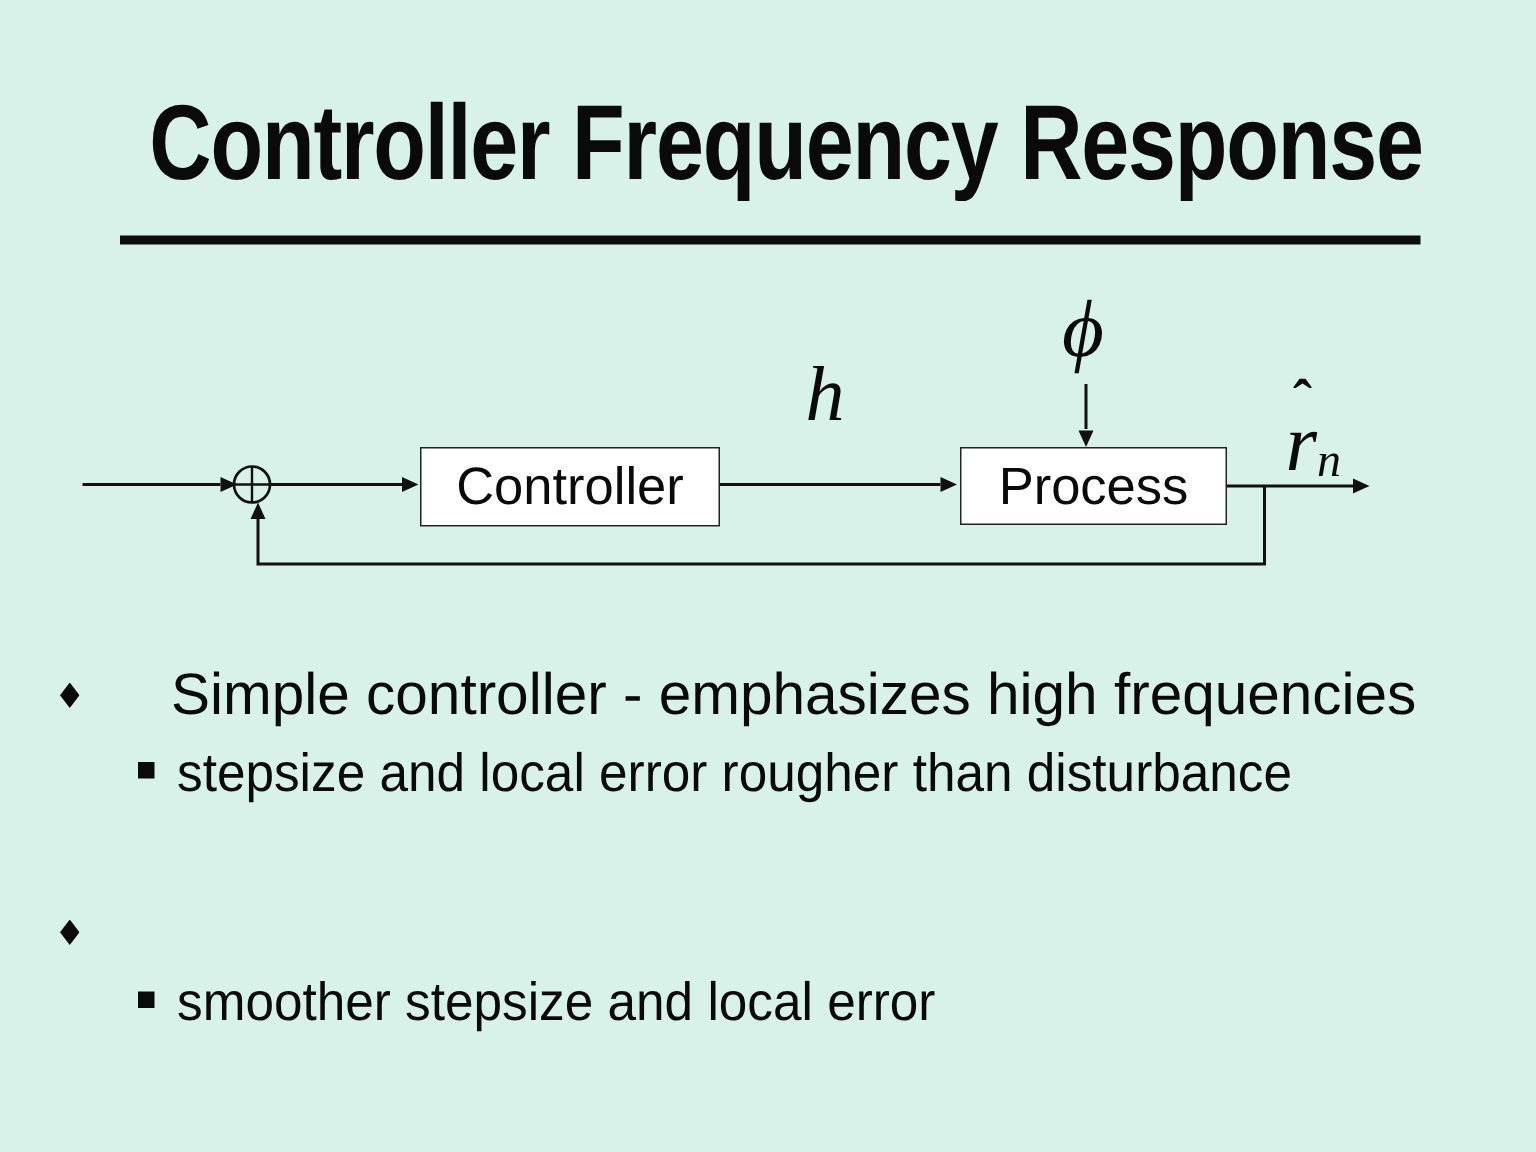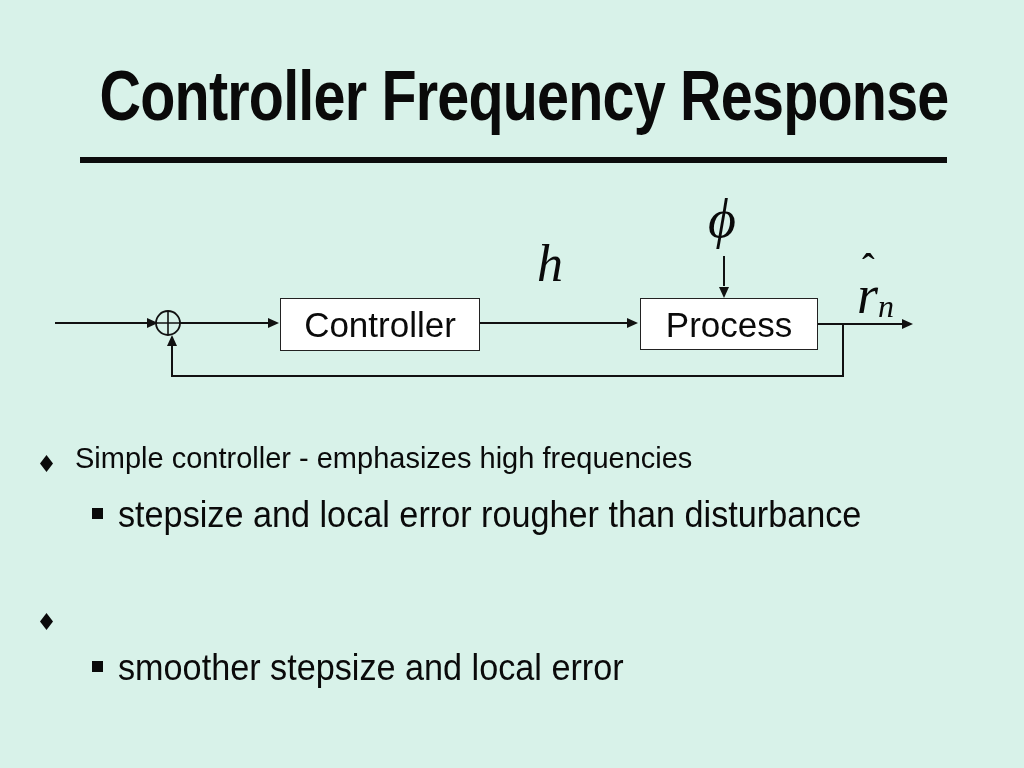--- a/index.html
+++ b/index.html
@@ -52,21 +52,21 @@
     font-family:"Liberation Serif","DejaVu Serif",serif;
     font-style:italic; font-size:54px; line-height:1;
   }
   .rhat .sub {
     position:absolute; left:878px; top:290px;
     font-family:"Liberation Serif","DejaVu Serif",serif;
     font-style:italic; font-size:32px; line-height:1;
   }
   
   .bullet-line { position:absolute; line-height:1; white-space:nowrap; }
-  .lvl1 { font-size:29px; }
+  .lvl1 { font-size:39px;margin-left:39px; }
   .lvl2 { font-size:36px; transform:scaleX(0.95); transform-origin:left center; }
   .b-text1 { left:75px;  top:444px; }
   .b-sub1  { left:118px; top:497px; }
   .b-text2 { left:75px;  top:600px; }
   .b-sub2  { left:118px; top:650px; }
   .diamond {
     position:absolute; width:13px; height:17px; background:#0a0a0a;
     clip-path:polygon(50% 0, 100% 50%, 50% 100%, 0 50%);
   }
   .d1 { left:40px; top:455px; }

